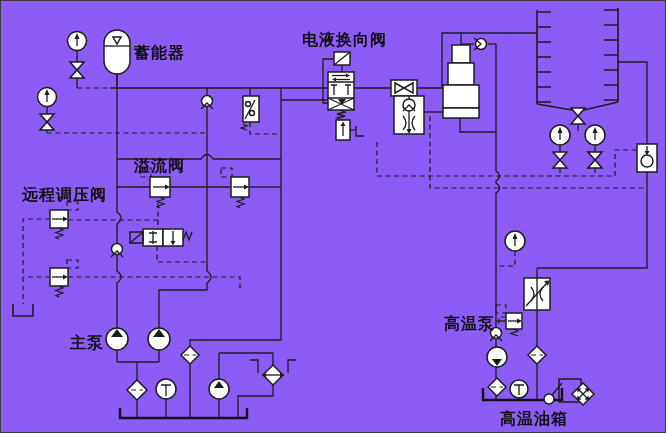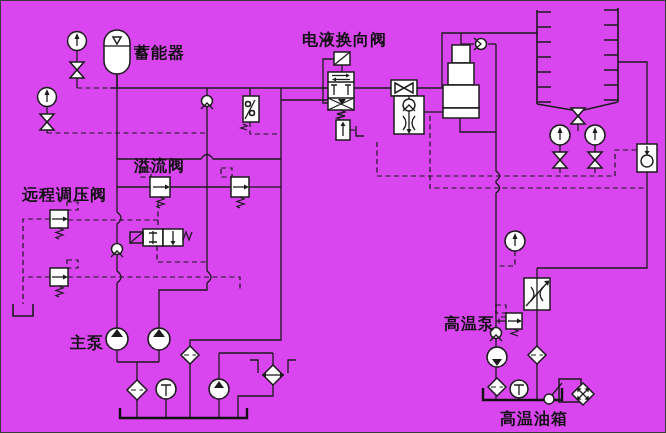--- a/index.html
+++ b/index.html
@@ -1,16 +1,16 @@
 <!DOCTYPE html>
 <html><head>
 <meta charset="utf-8">
 <style>
   html,body{margin:0;padding:0;background:#e8e8e8;}
-  .stage{position:relative;width:666px;height:433px;background:#d946ef;outline:1px solid #555;
+  .stage{position:relative;width:666px;height:433px;background:#8b5cf6;outline:1px solid #555;
          font-family:"Liberation Serif","DejaVu Serif",serif;overflow:hidden;}
   svg{position:absolute;left:0;top:0;}
   svg text{font-family:"Liberation Serif","DejaVu Serif",serif;font-weight:bold;fill:#111;}
   .lbl{font-size:16px;letter-spacing:1px;}
   .ln{stroke:#1c1c1c;stroke-width:1.3;fill:none;}
   .ln2{stroke:#1c1c1c;stroke-width:1.6;fill:none;}
   .thick{stroke:#111;stroke-width:2.4;fill:none;}
   .dash{stroke:#1c1c1c;stroke-width:1.2;fill:none;stroke-dasharray:5,3.5;}
   .box{stroke:#1c1c1c;stroke-width:1.5;fill:#ffffff;}
   .boxn{stroke:#1c1c1c;stroke-width:1.5;fill:none;}

